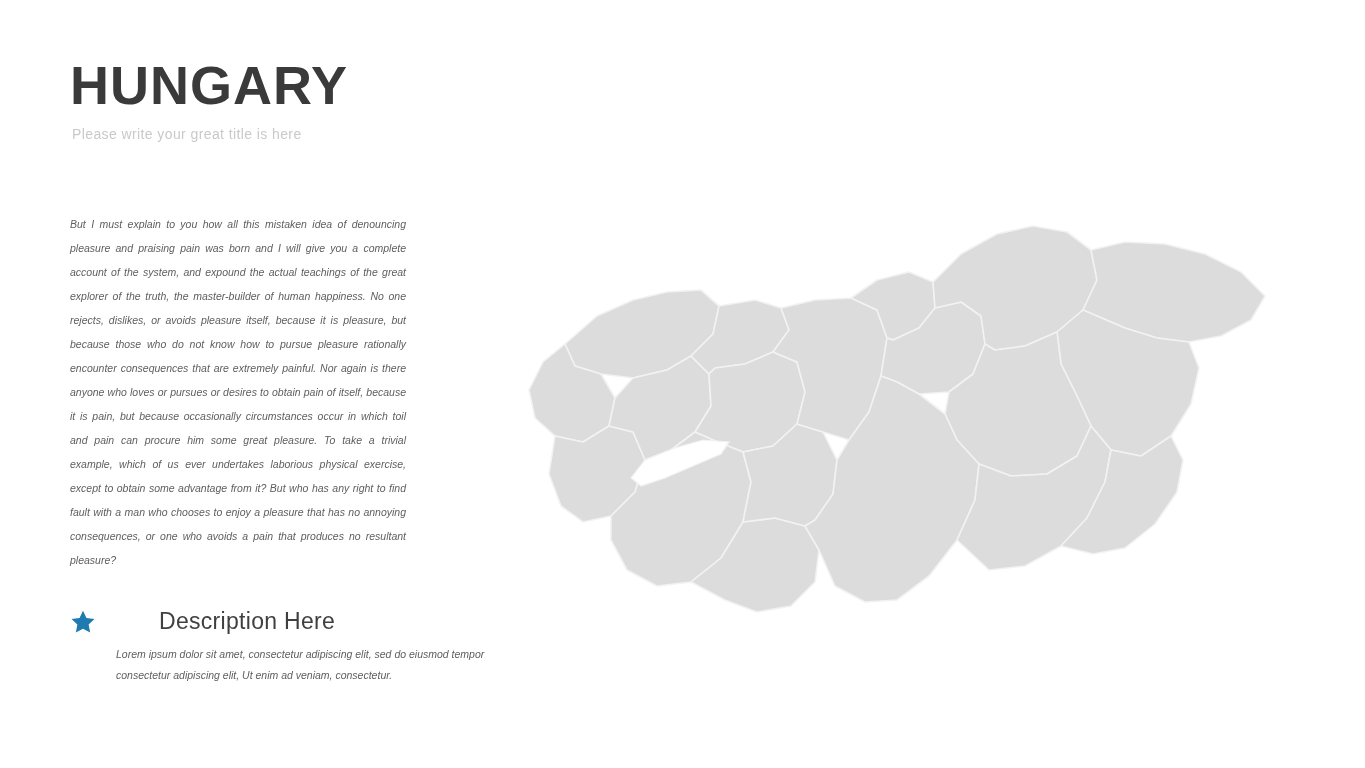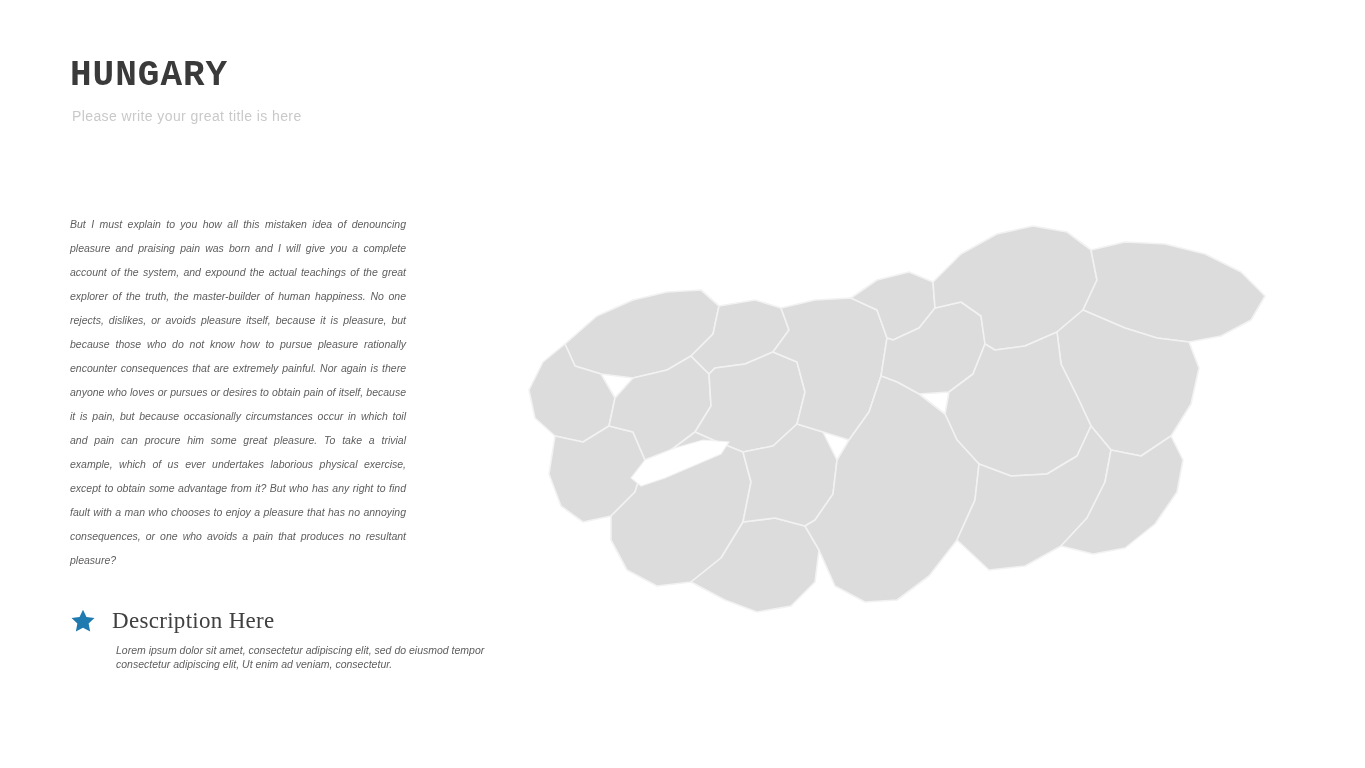--- a/index.html
+++ b/index.html
@@ -23,22 +23,22 @@
 
   
   .title-block {
     position: absolute;
     left: 70px;
     top: 58px;
     width: 600px;
   }
   .title {
     margin: 0;
-    font-family: Liberation Mono, monospace;
-    font-size: 36px;
+    font-family: Liberation Sans, sans-serif;
+    font-size: 54px;
     font-weight: bold;
     letter-spacing: 1px;
     color: #3a3a3a;
     line-height: 1.0;
   }
   .subtitle {
     margin: 14px 0 0 2px;
     font-family: "Liberation Sans", sans-serif;
     font-size: 14px;
     font-weight: normal;
@@ -73,34 +73,35 @@
     align-items: center;
     gap: 16px;
   }
   .star-icon {
     width: 26px;
     height: 26px;
     flex: 0 0 auto;
     display: block;
   }
   .desc-title {
-    font-family: Liberation Serif, serif;
+    font-family: Liberation Sans, sans-serif;
     font-size: 23px;
     color: #404040;
     letter-spacing: 0.3px;
     white-space: nowrap;
+    margin-left: 47px;
   }
   .desc-text {
     margin-top: 9px;
     margin-left: 46px;
     width: 420px;
     font-family: "Liberation Sans", sans-serif;
     font-size: 10.5px;
     font-style: italic;
-    line-height: 14px;
+    line-height: 21px;
     color: #5e5e5e;
   }
 
   
   .map-wrap {
     position: absolute;
     left: 505px;
     top: 130px;
     width: 840px;
     height: 520px;

